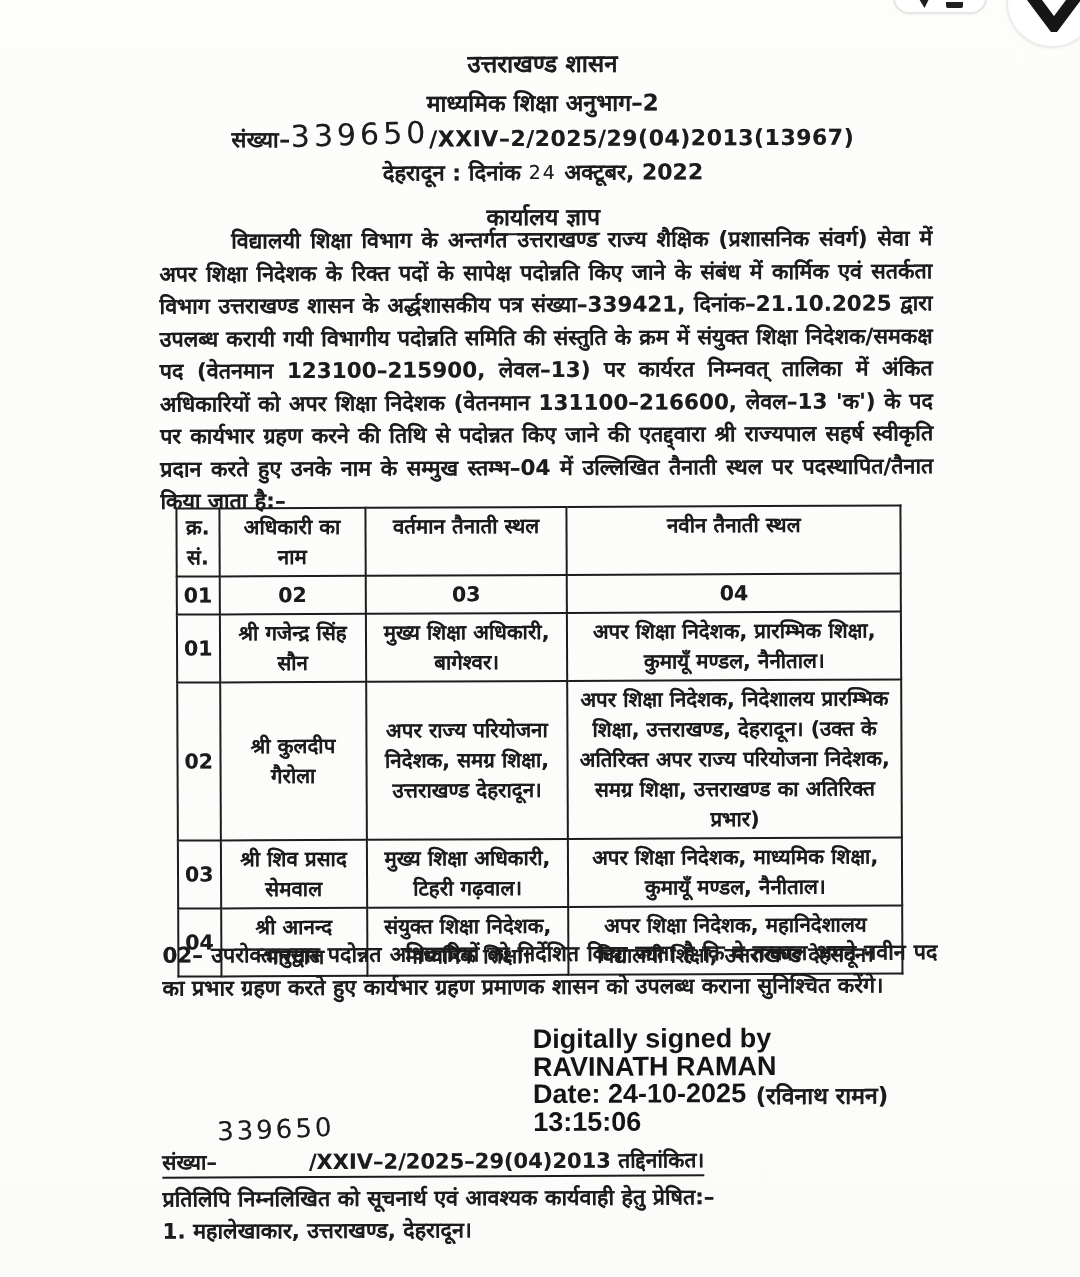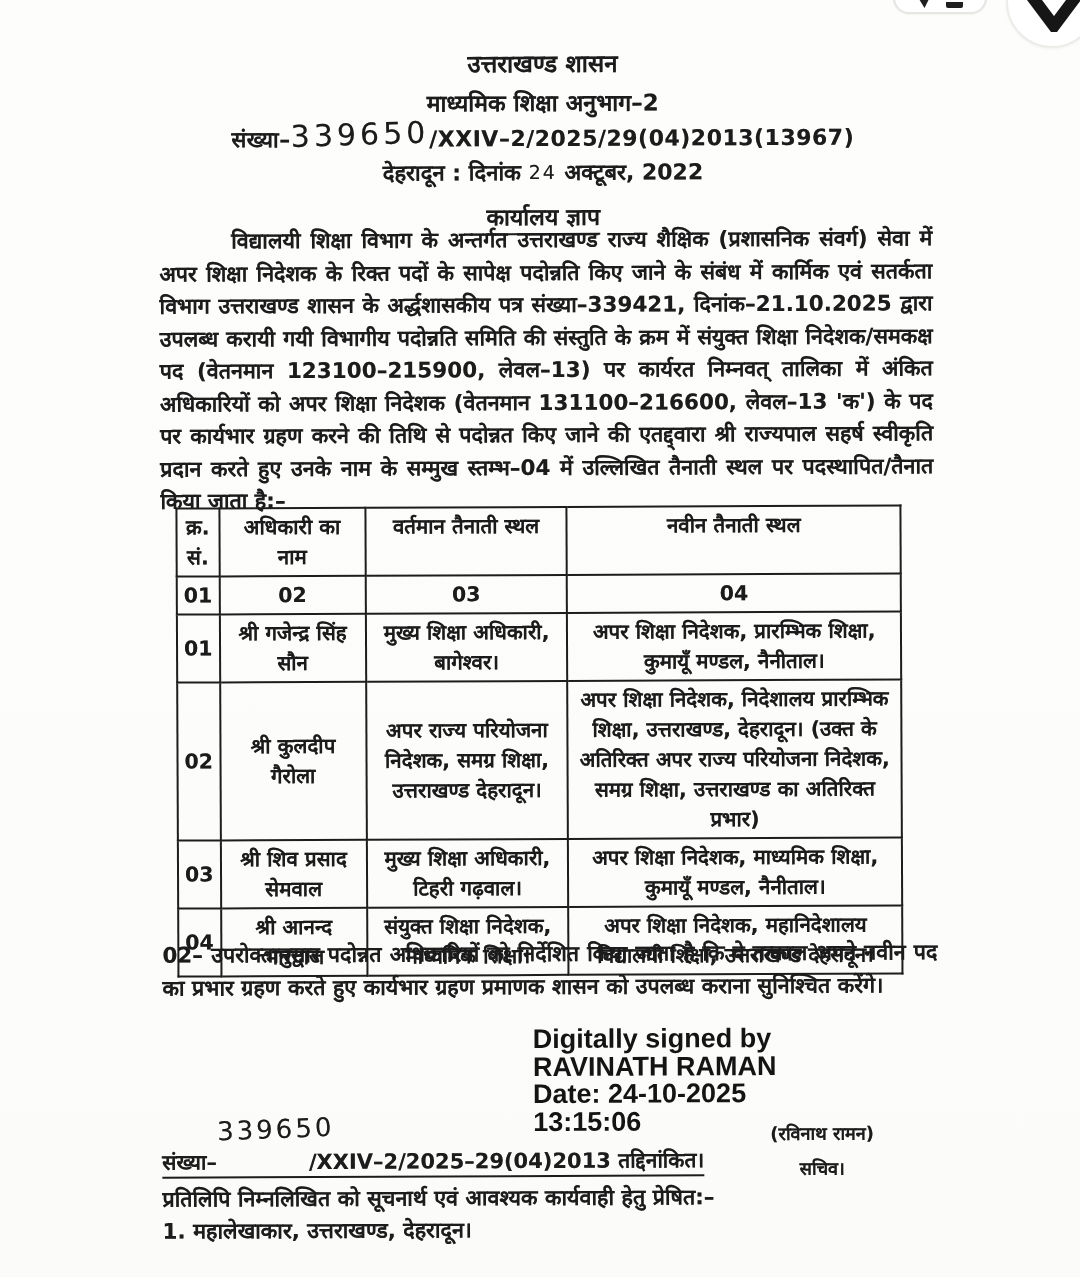--- a/index.html
+++ b/index.html
@@ -122,22 +122,22 @@
   
   .digital-sig {
     position:absolute; top:1026px; left:520px;
     font-family:"Liberation Sans", sans-serif;
     font-size:27px; font-weight:700; line-height:27.5px;
     color:#141414; text-shadow:none;
     white-space:pre-line;
     margin-left:11px;
   }
   .signer {
-    position:absolute; top:1117px; left:740px; width:160px;
-    text-align:center; font-size:18px; font-weight:600; line-height:35px;
+    position:absolute; top:1080px; left:740px; width:160px;
+    text-align:center; font-size:23px; font-weight:600; line-height:35px;
   }
   
   .footer-ref {
     position:absolute; top:1146px; left:160px;
     font-size:21px; font-weight:700;
   }
   .footer-handwritten {
     position:absolute; top:-33px; left:55px;
     font-weight:400; font-size:26px; letter-spacing:3px;
     transform:rotate(-2deg);
@@ -221,21 +221,20 @@
 
     <div class="para2">02– उपरोक्तानुसार पदोन्नत अधिकारियों को निर्देशित किया जाता है कि वे तत्काल अपने नवीन पद का प्रभार ग्रहण करते हुए कार्यभार ग्रहण प्रमाणक शासन को उपलब्ध कराना सुनिश्चित करेंगे।</div>
 
     <div class="digital-sig">Digitally signed by
 RAVINATH RAMAN
 Date: 24-10-2025
 13:15:06</div>
 
     <div class="signer">
       <div>(रविनाथ रामन)</div>
-      <div>सचिव।</div>
     </div>
 
     <div class="footer-ref">
       <span class="footer-handwritten">339650</span>
       <span class="footer-ref-line"><span>संख्या–</span><span class="ref-gap"></span><span>/XXIV–2/2025–29(04)2013 तद्दिनांकित।</span></span>
     </div>
 
     <div class="copy-line">प्रतिलिपि निम्नलिखित को सूचनार्थ एवं आवश्यक कार्यवाही हेतु प्रेषित:–</div>
     <div class="copy-item">1. महालेखाकार, उत्तराखण्ड, देहरादून।</div>
 

